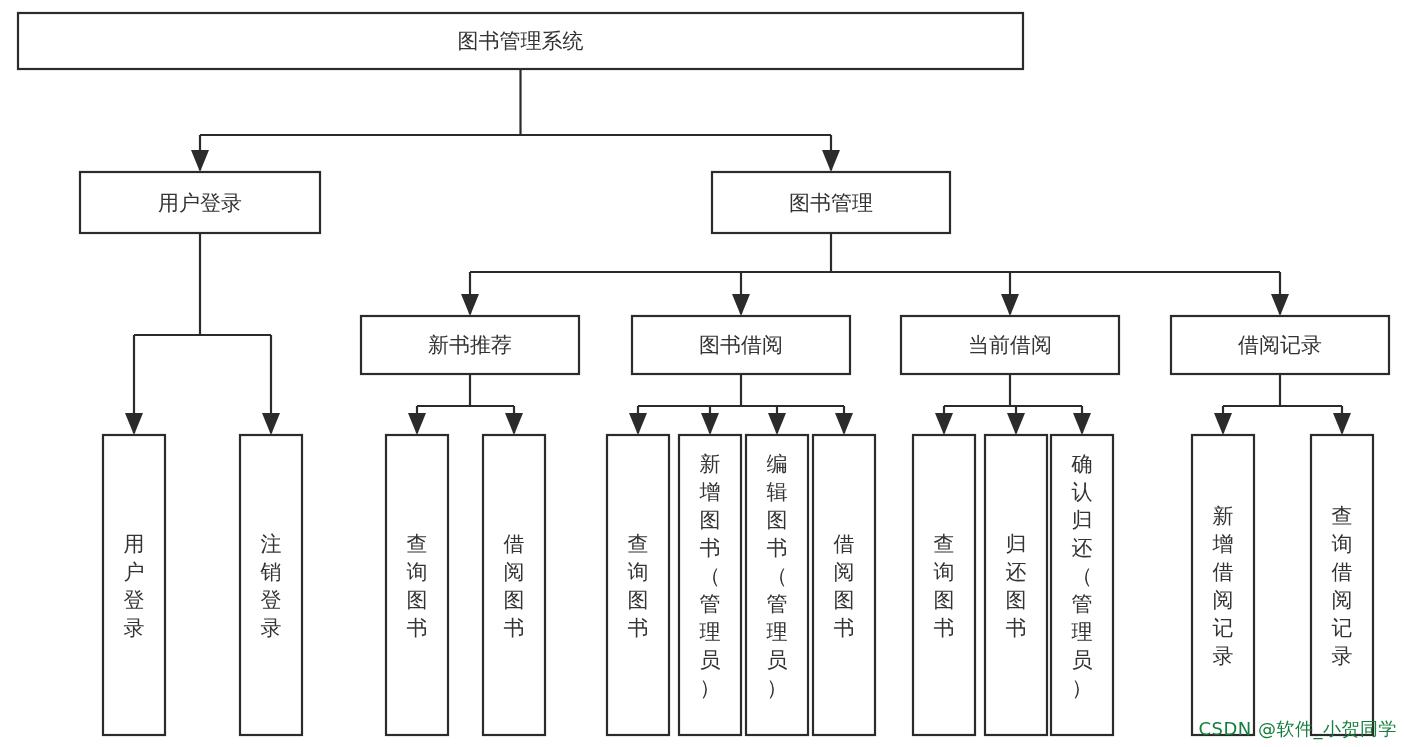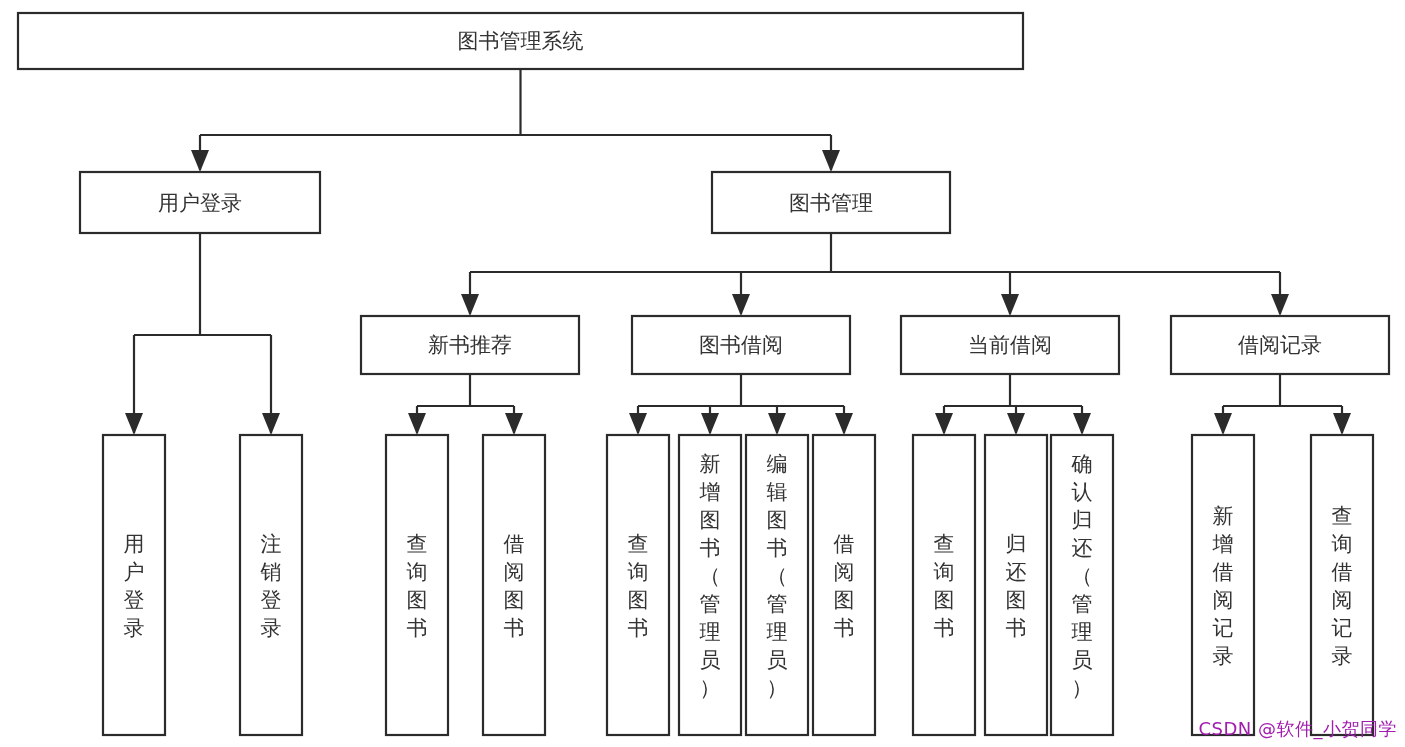--- a/index.html
+++ b/index.html
@@ -55,21 +55,21 @@
     font-size: 21px;
     fill: #333333;
     text-anchor: middle;
   }
   .watermark-text {
     position: absolute;
     right: 8px;
     bottom: 6px;
     font-family: "DejaVu Sans", "Liberation Sans", sans-serif;
     font-size: 18px;
-    color: #a21caf;
+    color: #15803d;
     white-space: nowrap;
     letter-spacing: 0.5px;
     user-select: none;
   }
 </style>
 </head>
 <body>
 
 <div id="diagram-root">
 

